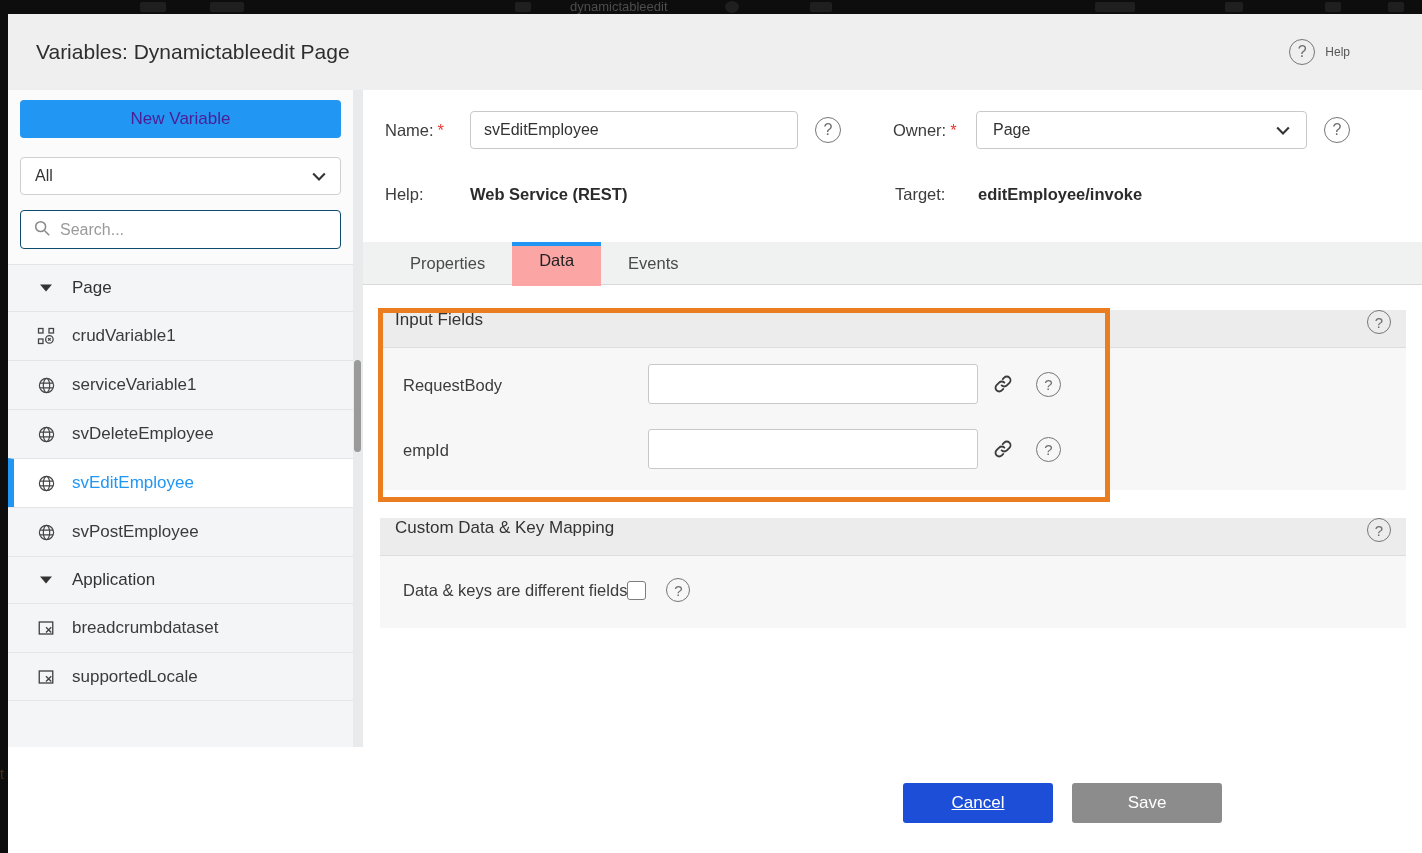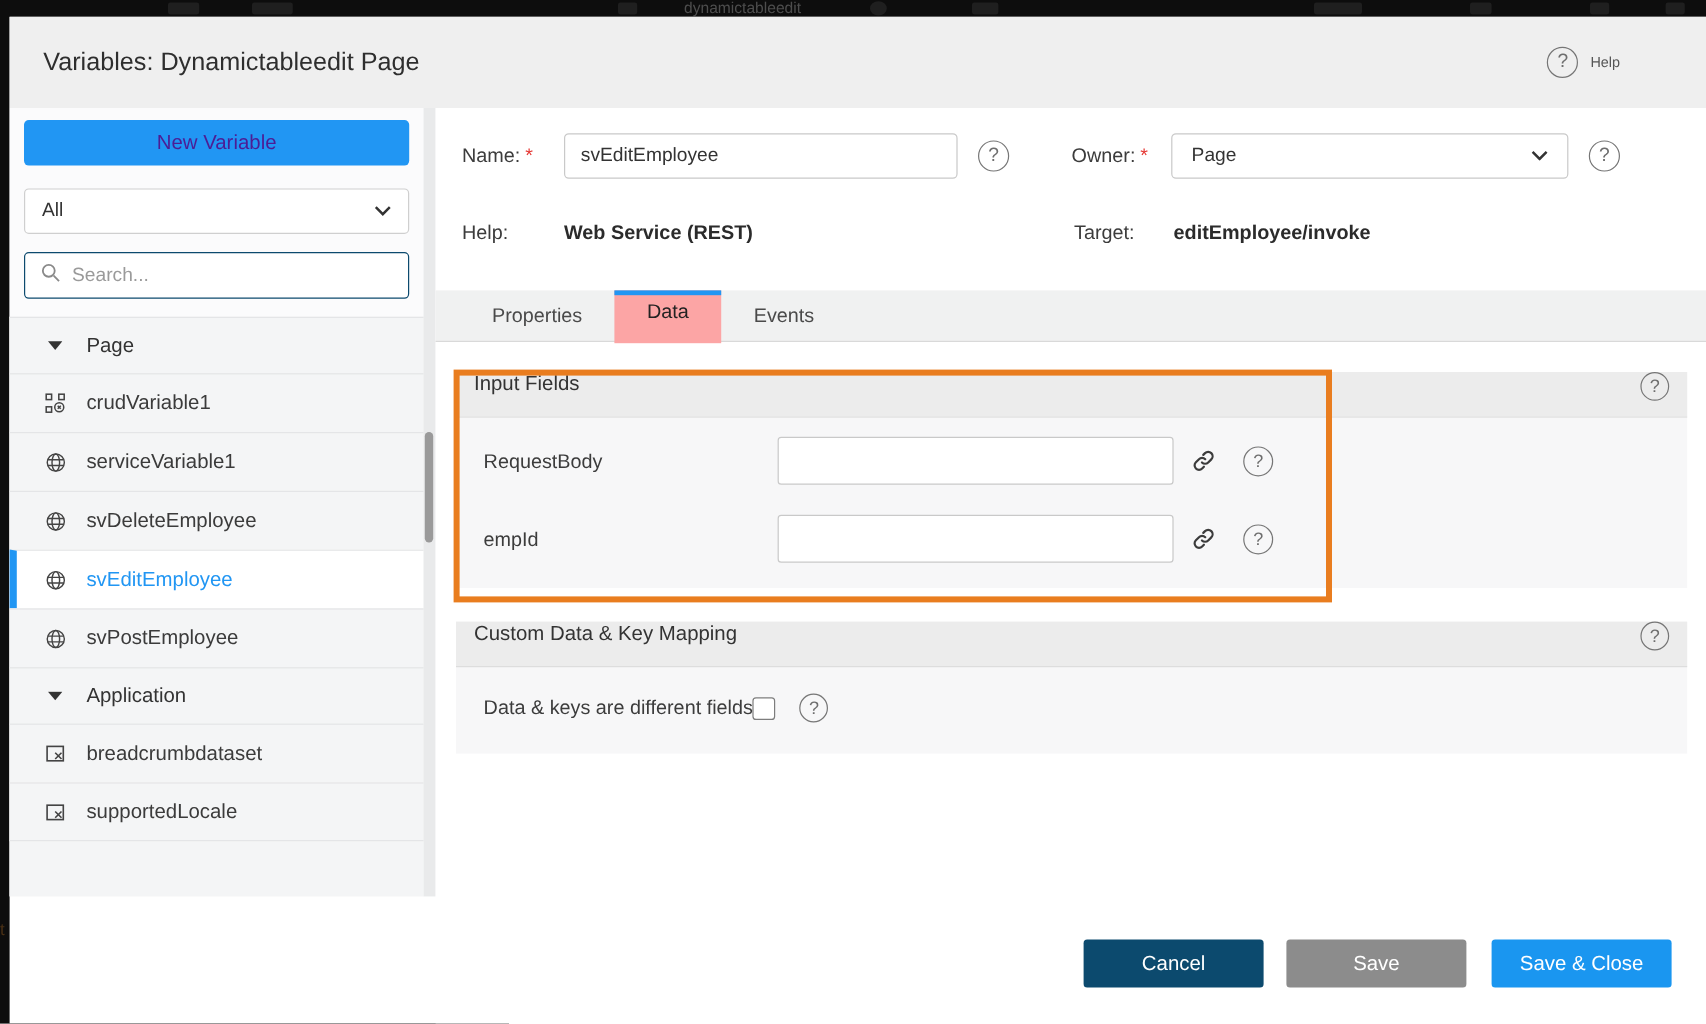--- a/index.html
+++ b/index.html
@@ -91,21 +91,21 @@
               display:inline-block; cursor:pointer; }
   .cb-row .q { margin-left:20px; width:24px; height:24px; }
 
   
   .orange-box { position:absolute; left:15px; top:218px; width:732px; height:194px;
                 border:5px solid #e97d1f; pointer-events:none; z-index:6; }
 
   
   .foot-btn { position:absolute; top:693px; width:150px; height:40px; border:none; border-radius:3px;
               color:#fff; font-size:17px; font-family:inherit; cursor:pointer; }
-  .btn-cancel { left:540px; background:#0c4a6e; }
+  .btn-cancel { left:540px; background:#1d4ed8;text-decoration:underline; }
   .btn-save { left:709px; background:#8c8c8c; }
   .btn-saveclose { left:880px; background:#1a96f0; }
 </style>
 </head>
 <body>
 
 <div class="appbar">
   <div class="ghost" style="left:140px; top:2px; width:26px; height:10px;"></div>
   <div class="ghost" style="left:210px; top:2px; width:34px; height:10px;"></div>
   <div class="ghost" style="left:515px; top:2px; width:16px; height:10px;"></div>
@@ -327,16 +327,15 @@
         <div class="cb-row">
           <span class="cb-label">Data &amp; keys are different fields</span>
           <span class="checkbox"></span>
           <span class="q">?</span>
         </div>
       </div>
     </div>
 
     <button class="foot-btn btn-cancel">Cancel</button>
     <button class="foot-btn btn-save">Save</button>
-    <button class="foot-btn btn-saveclose">Save &amp; Close</button>
 
   </div>
 </div>
 
 </body></html>

